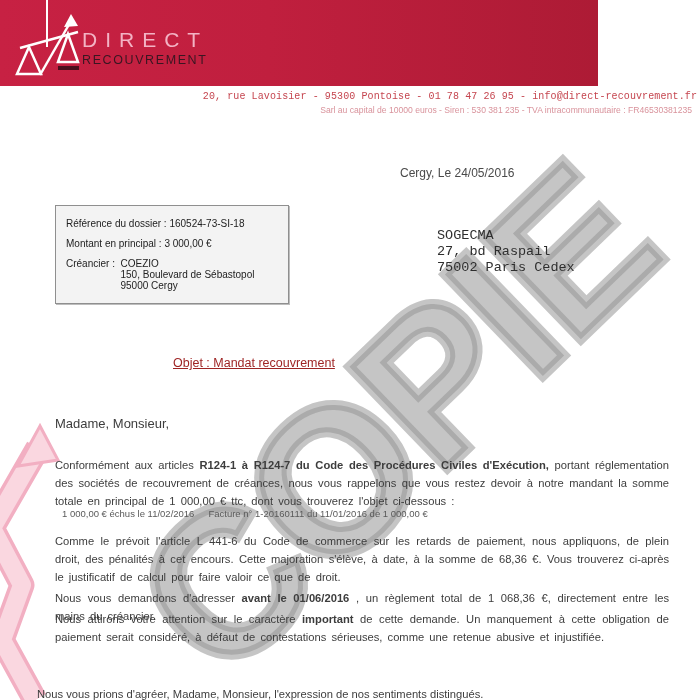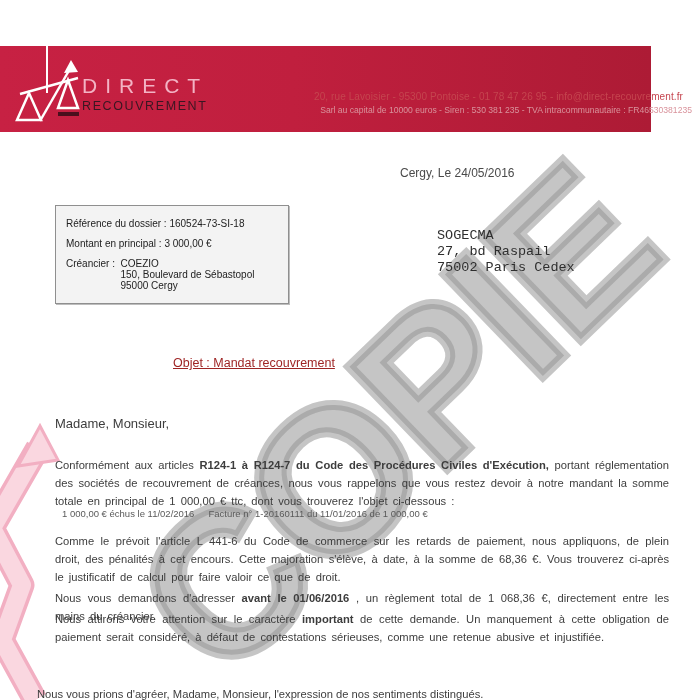--- a/index.html
+++ b/index.html
@@ -15,41 +15,40 @@
     line-height:250px;text-align:center;
     transform:rotate(-44deg);
     font-size:205px;font-weight:bold;letter-spacing:-4px;
     color:rgba(150,150,150,0.55);
     -webkit-text-stroke:10px rgba(150,150,150,0.55);
     z-index:1;user-select:none;
   }
   .wm-arrow{position:absolute;left:-12px;top:418px;z-index:1;}
   
   .banner{
-    position:absolute;left:0;top:0;width:651px;height:86px;
+    position:absolute;left:0;top:0;width:598px;height:86px;
     background:linear-gradient(90deg,#c72143 0%,#c01f3e 45%,#ad1b35 100%);
     z-index:2;
-    margin-top:46px;
   }
   .logo-svg{position:absolute;left:14px;top:0;}
   .brand{position:absolute;left:82px;top:28px;}
   .brand-name{
     font-size:21px;letter-spacing:8px;color:#f3b3c4;font-weight:400;
   }
   .brand-sub{
     font-size:12.5px;letter-spacing:1.6px;color:#3a1622;font-weight:400;margin-top:1px;
   }
   .website{
     position:absolute;right:10px;bottom:14px;
     color:#ffffff;font-weight:bold;font-size:12px;letter-spacing:.2px;
   }
   
   .contact1{
-    position:absolute;right:14px;top:91px;z-index:2;
-    font-size:10px;color:#c5454f;letter-spacing:.1px;
+    position:absolute;right:0;top:91px;z-index:2;
+    font-size:10px;color:#c5454f;letter-spacing:.1px;font-family:Liberation Mono, monospace;
   }
   .contact2{
     position:absolute;right:5px;top:105px;z-index:2;
     font-size:8.6px;color:#d9939c;
   }
   
   .dateline{position:absolute;left:400px;top:142px;font-size:12px;color:#4a4a4a;z-index:2;margin-top:24px;}
   .refbox{
     position:absolute;left:55px;top:205px;width:212px;z-index:2;
     background:#f3f3f3;border:1px solid #8f8f8f;

